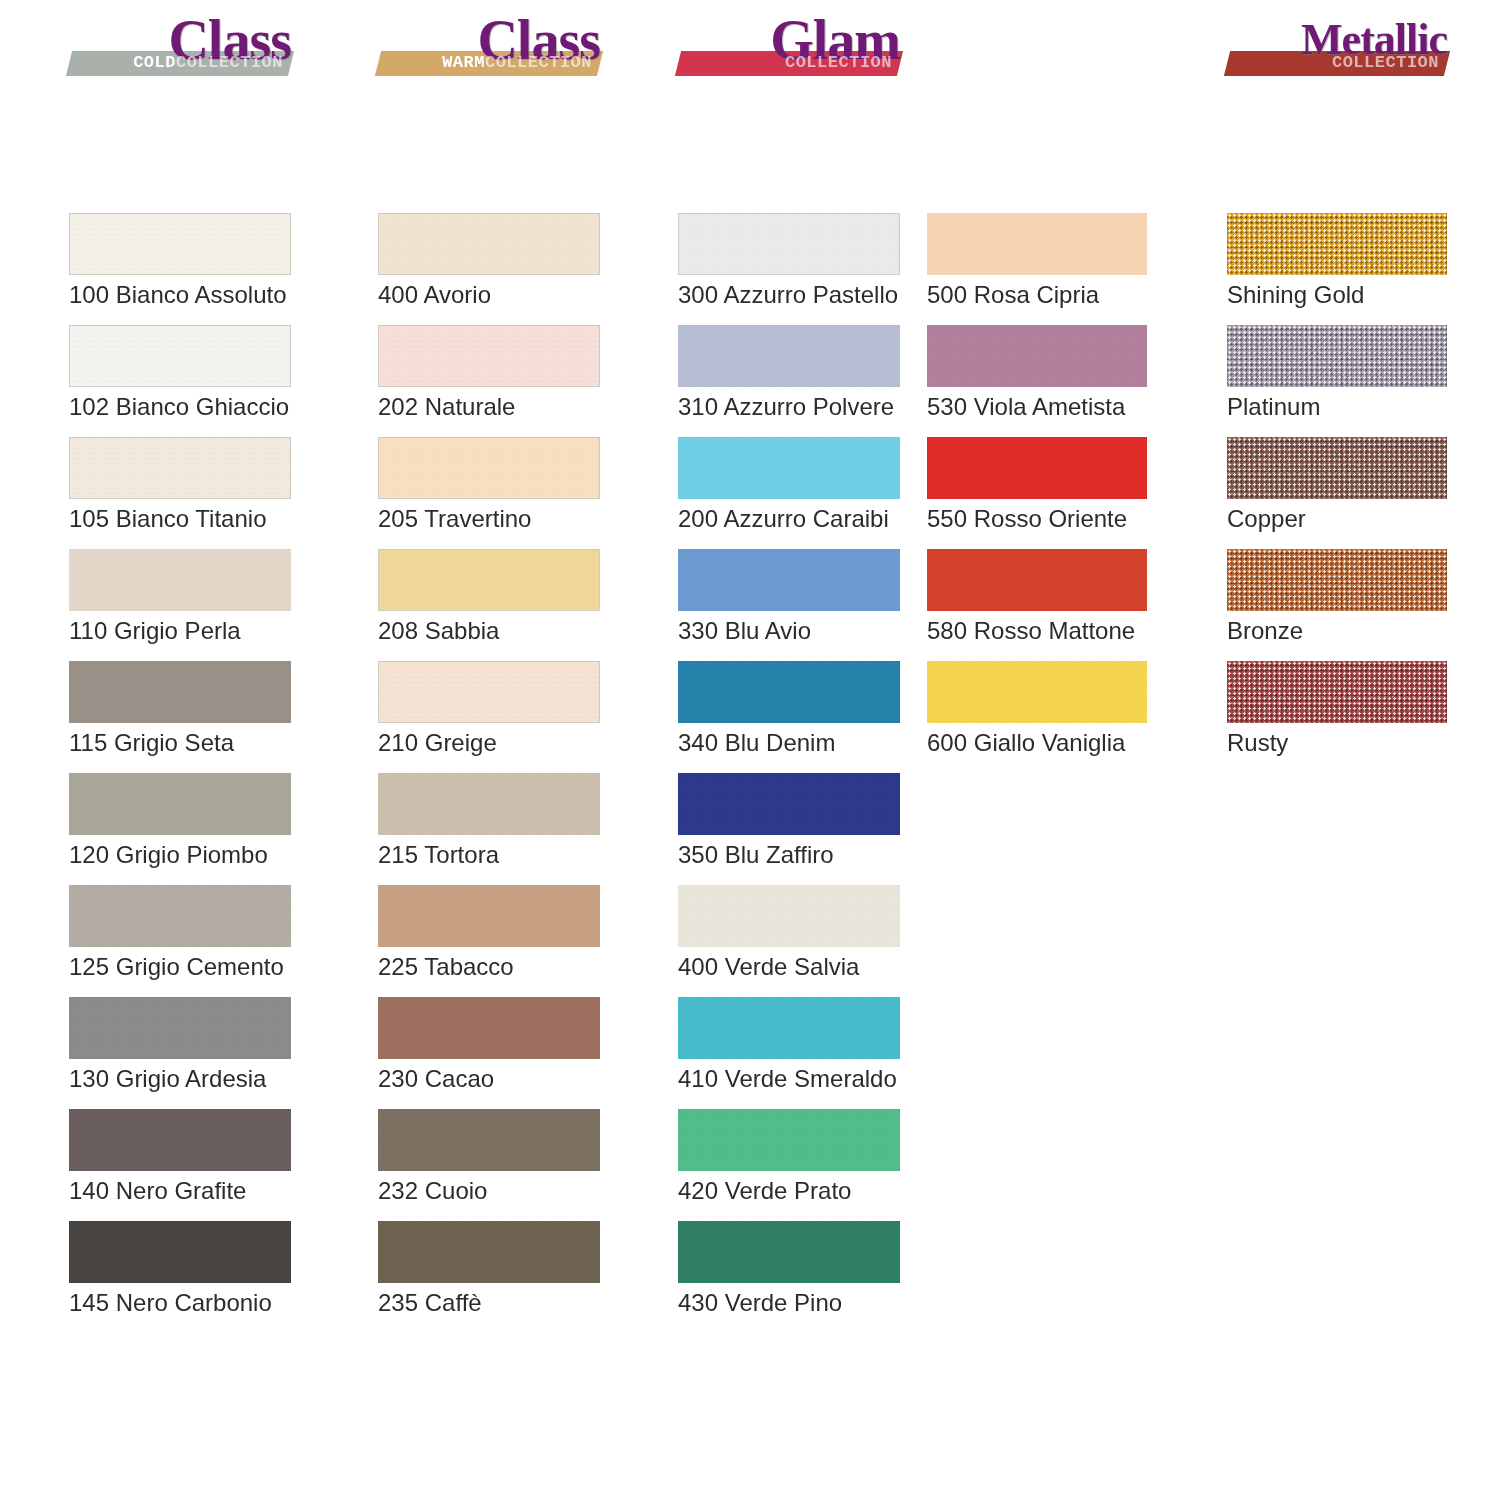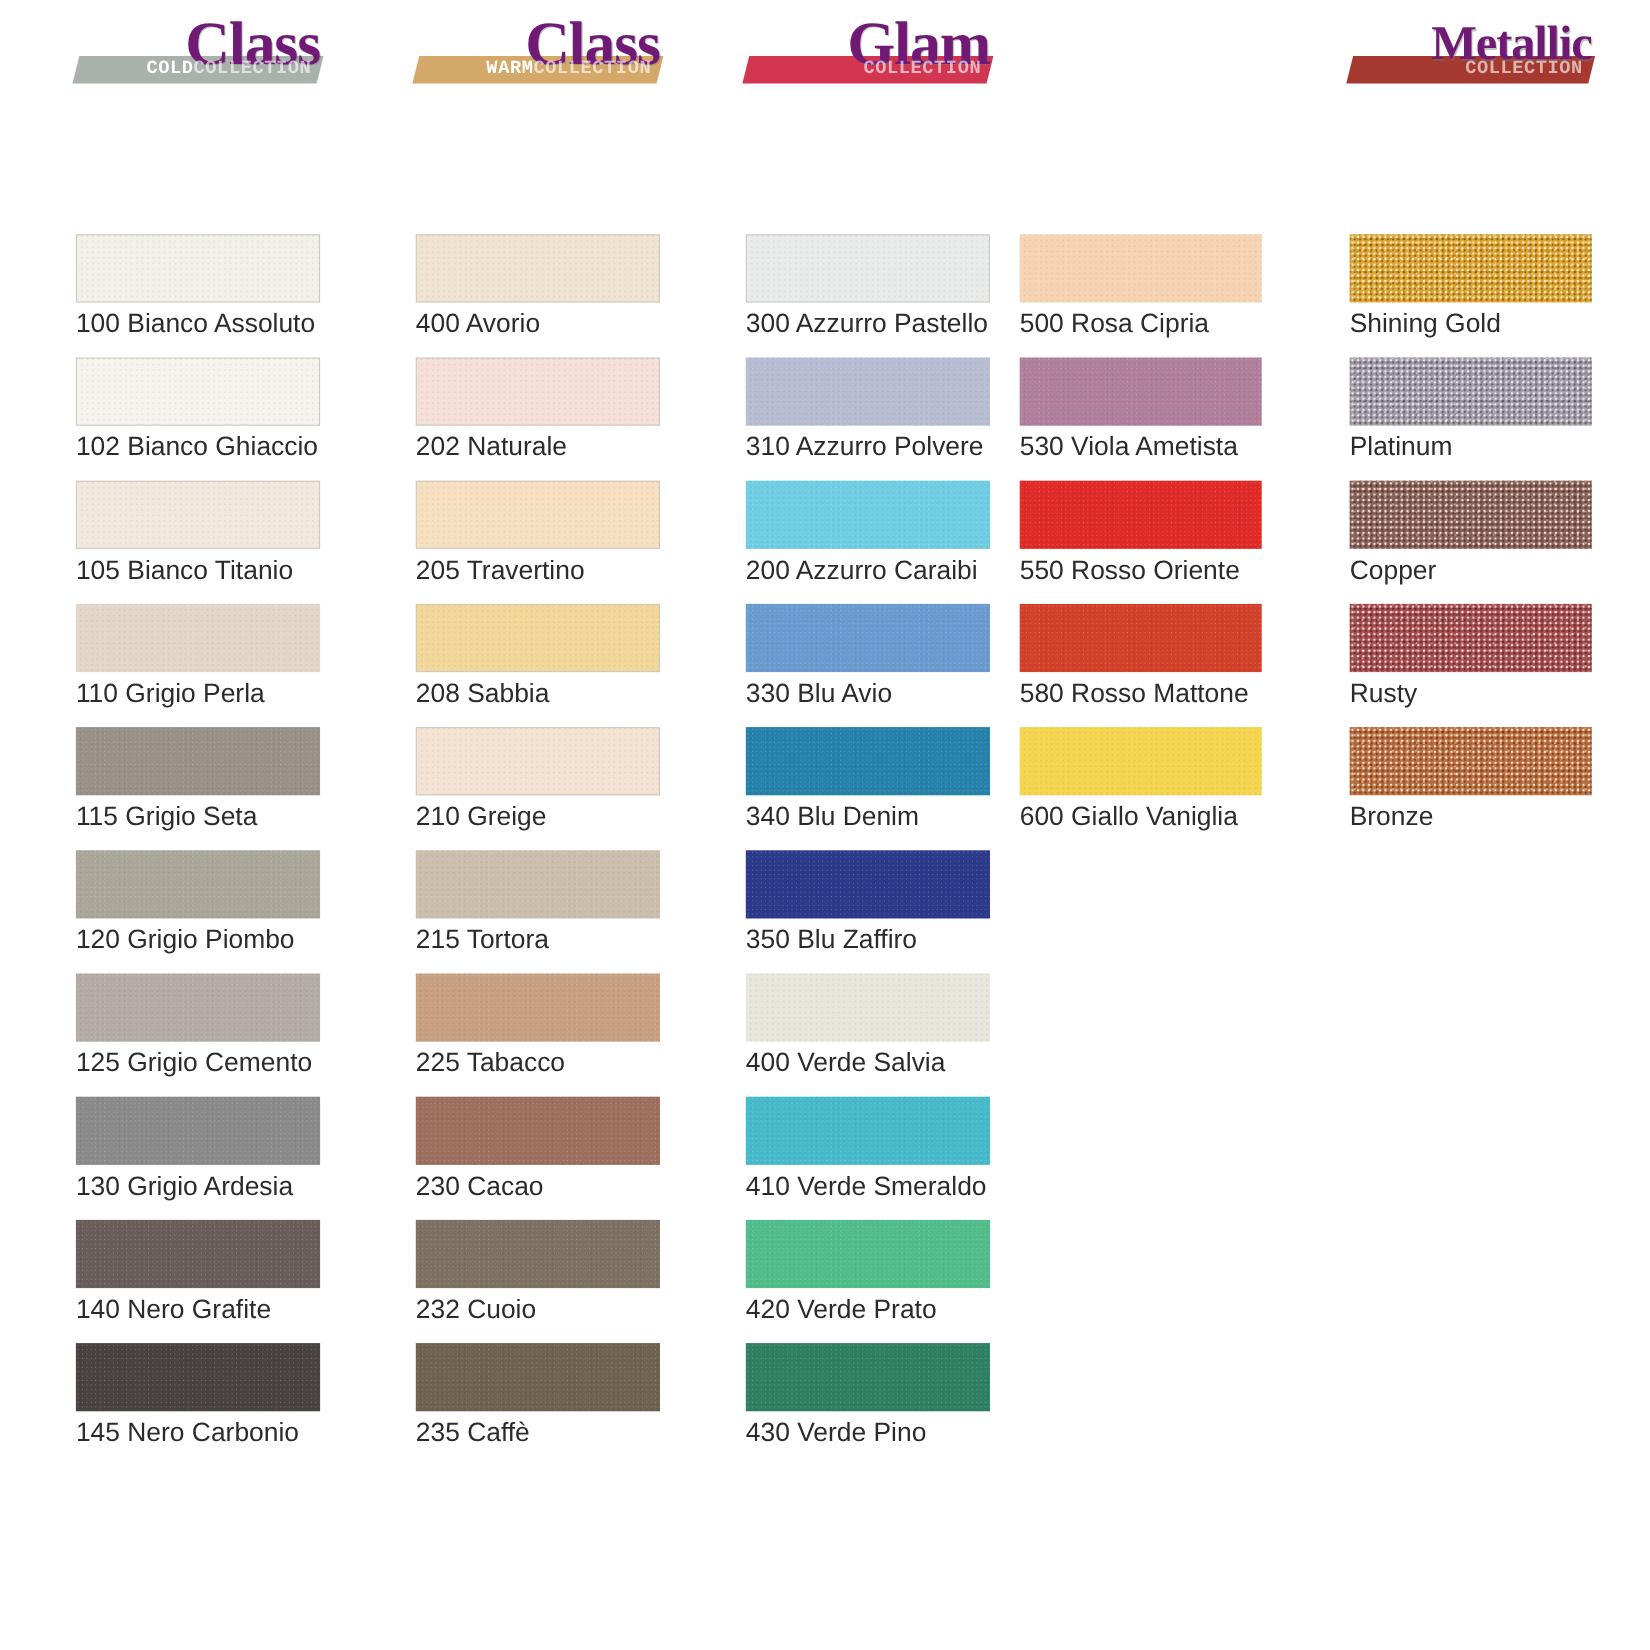--- a/index.html
+++ b/index.html
@@ -293,22 +293,22 @@
         </div>
         <div class="row">
           <div class="chip metal" style="background: rgb(165, 157, 171);"></div>
           <div class="chip-label">Platinum</div>
         </div>
         <div class="row">
           <div class="chip metal" style="background: rgb(140, 97, 86);"></div>
           <div class="chip-label">Copper</div>
         </div>
         <div class="row">
+          <div class="chip metal" style="background: rgb(192, 110, 60);"></div>
+          <div class="chip-label">Bronze</div>
+        </div>
+        <div class="row">
           <div class="chip metal" style="background: rgb(168, 75, 75);"></div>
           <div class="chip-label">Rusty</div>
         </div>
-        <div class="row">
-          <div class="chip metal" style="background: rgb(192, 110, 60);"></div>
-          <div class="chip-label">Bronze</div>
-        </div>
       </div>
     </div>
 </div>
 
 </body></html>

